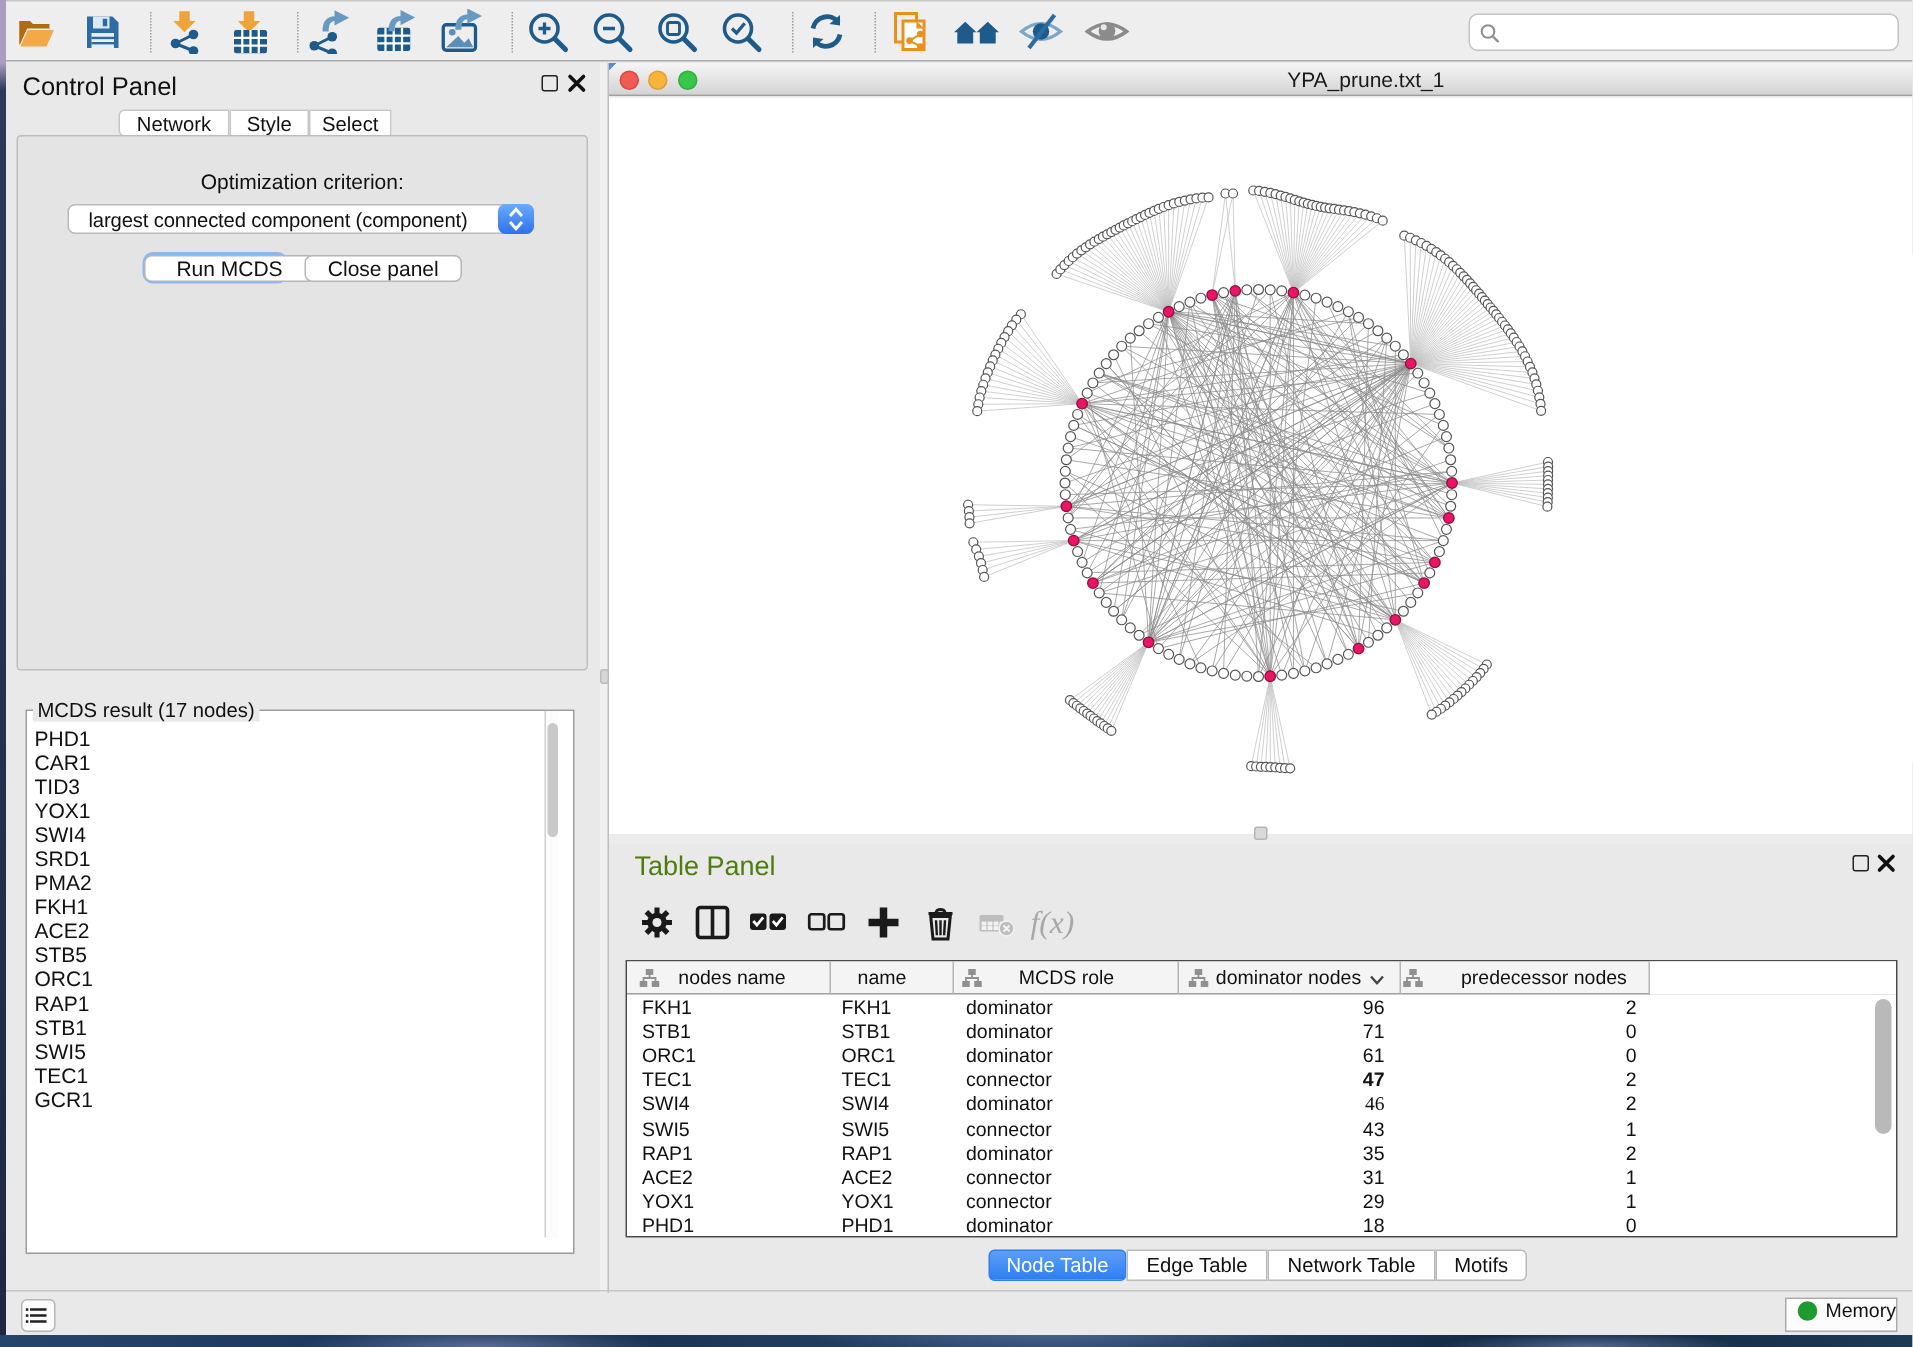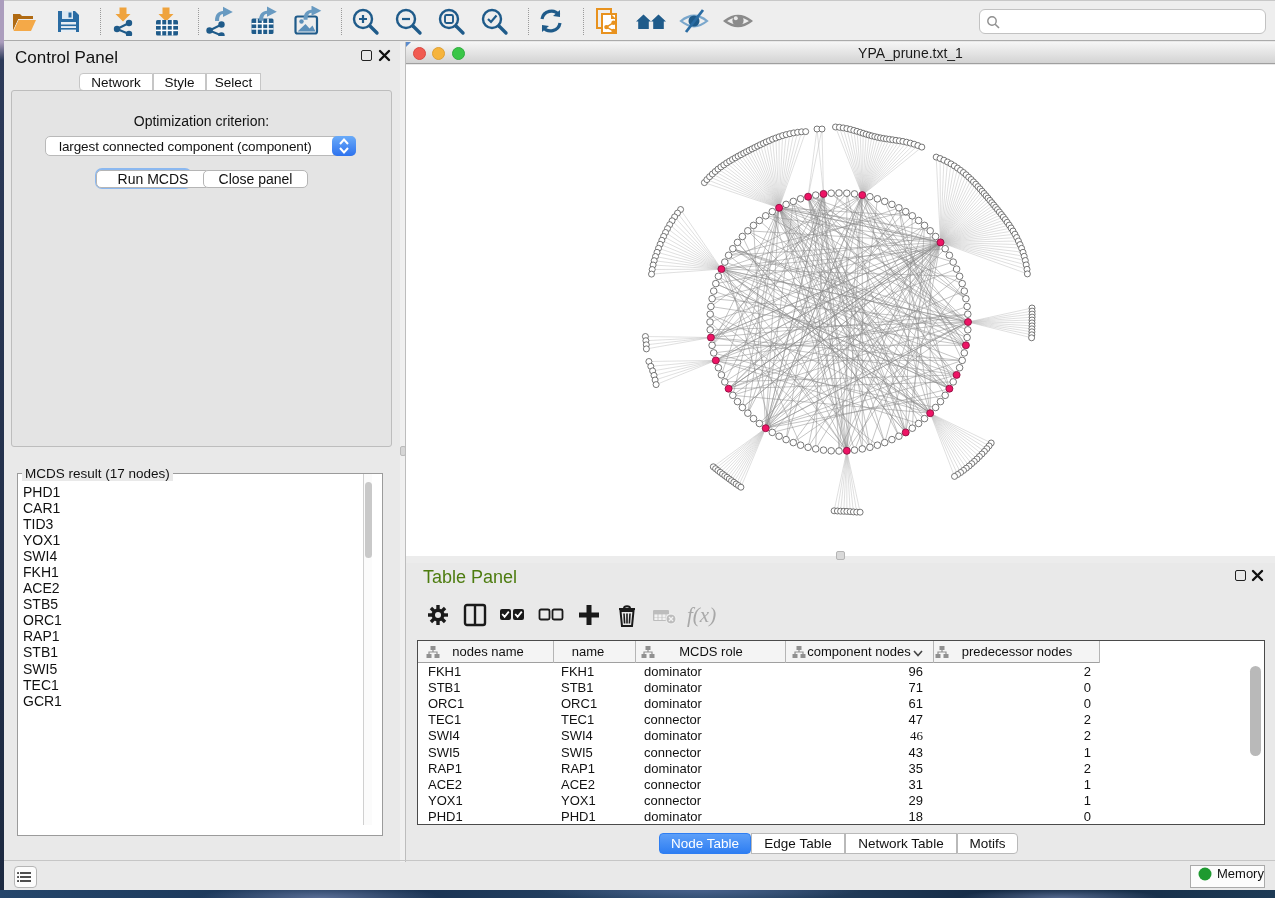--- a/index.html
+++ b/index.html
@@ -225,20 +225,22 @@
 <div id="fieldset-legend" class="abs">MCDS result (17 nodes)</div>
 <div id="list-sb" class="abs">
     <div class="thumb"></div>
   </div>
 <div id="mcds-list" class="abs">
     <div>PHD1</div>
     <div>CAR1</div>
     <div>TID3</div>
     <div>YOX1</div>
     <div>SWI4</div>
+    <div>SRD1</div>
+    <div>PMA2</div>
     <div>FKH1</div>
     <div>ACE2</div>
     <div>STB5</div>
     <div>ORC1</div>
     <div>RAP1</div>
     <div>STB1</div>
     <div>SWI5</div>
     <div>TEC1</div>
     <div>GCR1</div>
   </div>
@@ -1028,32 +1030,32 @@
         <path d="M7 5 L7 7 M3 9 L3 7 L11 7 L11 9" stroke="#909090" stroke-width="1.2" fill="none"></path>
       </svg>
       <div class="th" style="left:240px;width:106px;text-align:center;line-height:22px;">MCDS role</div>
       <div class="thdiv" style="left:367px;"></div>
       <svg class="abs" style="left:374px;top:4px" width="14" height="14" viewBox="0 0 14 14">
         <rect x="4.5" y="1" width="5" height="4" fill="#909090"></rect>
         <rect x="0.5" y="9" width="5" height="4" fill="#909090"></rect>
         <rect x="8.5" y="9" width="5" height="4" fill="#909090"></rect>
         <path d="M7 5 L7 7 M3 9 L3 7 L11 7 L11 9" stroke="#909090" stroke-width="1.2" fill="none"></path>
       </svg>
-      <div class="th" style="left:380px;width:122px;text-align:center;line-height:22px;">component nodes</div>
+      <div class="th" style="left:380px;width:122px;text-align:center;line-height:22px;">dominator nodes</div>
       <svg class="abs" style="left:494px;top:7px" width="12" height="10" viewBox="0 0 12 10">
         <path d="M2 3 L6 7.5 L10 3" fill="none" stroke="#444" stroke-width="1.6"></path>
       </svg>
       <div class="thdiv" style="left:515px;"></div>
       <svg class="abs" style="left:517px;top:4px" width="14" height="14" viewBox="0 0 14 14">
         <rect x="4.5" y="1" width="5" height="4" fill="#909090"></rect>
         <rect x="0.5" y="9" width="5" height="4" fill="#909090"></rect>
         <rect x="8.5" y="9" width="5" height="4" fill="#909090"></rect>
         <path d="M7 5 L7 7 M3 9 L3 7 L11 7 L11 9" stroke="#909090" stroke-width="1.2" fill="none"></path>
       </svg>
-      <div class="th" style="left:538px;width:122px;text-align:center;line-height:22px;">predecessor nodes</div>
+      <div class="th" style="left:556px;width:122px;text-align:left;line-height:22px;">predecessor nodes</div>
       <div class="thdiv" style="left:681px;"></div>
       <div class="abs" style="left:682px;top:0;width:164px;height:22px;background:#fff;"></div>
     </div>
     <div class="row" style="top:23.0px;">
       <span class="cell" style="left:10px;">FKH1</span>
       <span class="cell" style="left:143px;">FKH1</span>
       <span class="cell" style="left:226px;">dominator</span>
       <span class="cell" style="left:442px;width:63px;text-align:right;">96</span>
       <span class="cell" style="left:600px;width:73px;text-align:right;">2</span>
     </div>
@@ -1068,21 +1070,21 @@
       <span class="cell" style="left:10px;">ORC1</span>
       <span class="cell" style="left:143px;">ORC1</span>
       <span class="cell" style="left:226px;">dominator</span>
       <span class="cell" style="left:442px;width:63px;text-align:right;">61</span>
       <span class="cell" style="left:600px;width:73px;text-align:right;">0</span>
     </div>
     <div class="row" style="top:71.30000000000001px;">
       <span class="cell" style="left:10px;">TEC1</span>
       <span class="cell" style="left:143px;">TEC1</span>
       <span class="cell" style="left:226px;">connector</span>
-      <span class="cell" style="left:442px;width:63px;text-align:right;">47</span>
+      <span class="cell" style="left:442px;width:63px;text-align:right;font-weight:bold;">47</span>
       <span class="cell" style="left:600px;width:73px;text-align:right;">2</span>
     </div>
     <div class="row" style="top:87.4px;">
       <span class="cell" style="left:10px;">SWI4</span>
       <span class="cell" style="left:143px;">SWI4</span>
       <span class="cell" style="left:226px;">dominator</span>
       <span class="cell" style="left:442px;width:63px;text-align:right;font-family:Liberation Serif, serif;">46</span>
       <span class="cell" style="left:600px;width:73px;text-align:right;">2</span>
     </div>
     <div class="row" style="top:103.5px;">

